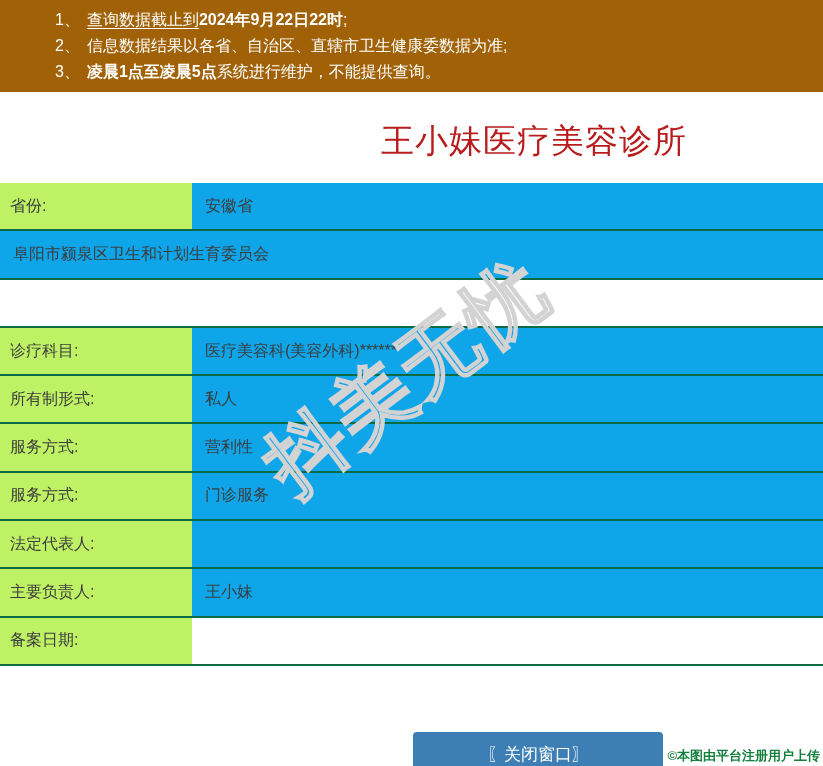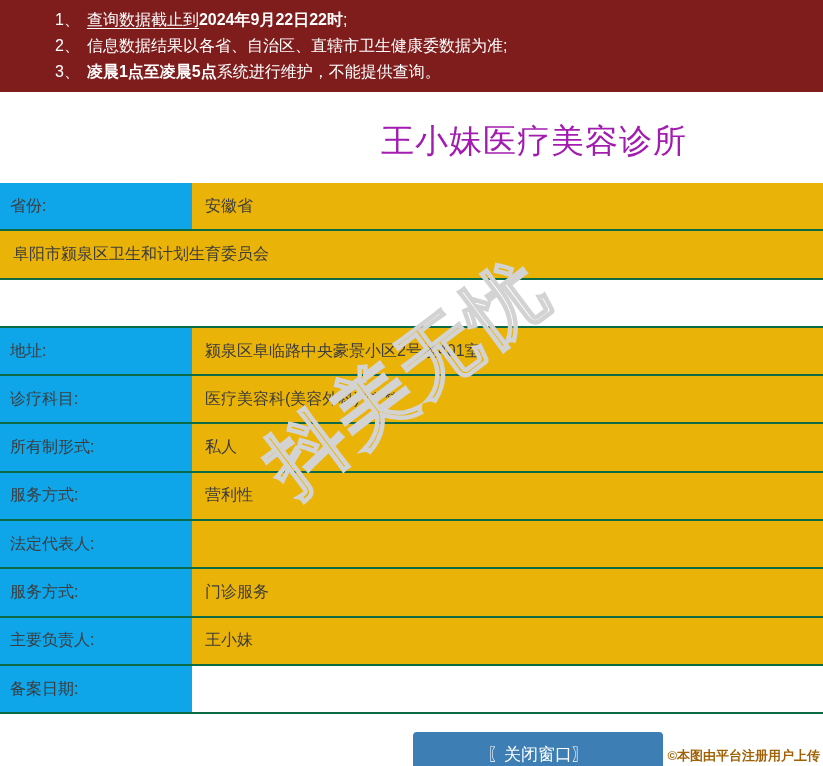--- a/index.html
+++ b/index.html
@@ -7,21 +7,21 @@
     width: 823px;
     height: 766px;
     overflow: hidden;
     position: relative;
     background: #ffffff;
     font-family: "Liberation Sans", "DejaVu Sans", sans-serif;
     color: #3c3c3c;
   }
   
   .notice-bar {
-    background: #7f1d1d;
+    background: #a16207;
     color: #ffffff;
     padding: 7px 10px 7px 55px;
     font-size: 16px;
     line-height: 26px;
     box-sizing: border-box;
     height: 92px;
   }
   .notice-line { white-space: nowrap; }
   .notice-line .num { margin-right: 7px; }
   .notice-line b { font-weight: bold; }
@@ -30,47 +30,47 @@
   .title-area { position: relative; height: 91px; }
   .page-title {
     position: absolute;
     left: 534px;
     top: 50%;
     transform: translate(-50%, -42%);
     margin: 0;
     font-size: 33px;
     font-weight: 400;
     letter-spacing: 1px;
-    color: #a21caf;
+    color: #b91c1c;
     white-space: nowrap;
   }
   
   .info-table { width: 100%; }
   .info-row {
     display: flex;
     height: 48.3px;
     box-sizing: border-box;
     border-bottom: 2px solid #0c6b45;
   }
   .info-label {
     width: 192px;
     box-sizing: border-box;
-    background: #0ea5e9;
+    background: #bef264;
     display: flex;
     align-items: center;
     padding-left: 10px;
     font-size: 16px;
   }
   .info-value {
     flex: 1;
     display: flex;
     align-items: center;
     padding-left: 13px;
     font-size: 16px;
-    background: #eab308;
+    background: #0ea5e9;
   }
   
   .watermark {
     position: absolute;
     left: 408px;
     top: 378px;
     transform: translate(-50%, -50%) rotate(-37deg);
     font-size: 78px;
     font-weight: bold;
     letter-spacing: 4px;
@@ -95,21 +95,21 @@
     font-family: inherit;
     cursor: pointer;
     z-index: 15;
   }
   .attribution {
     position: absolute;
     right: 3px;
     top: 747px;
     font-size: 13px;
     font-weight: bold;
-    color: #a16207;
+    color: #15803d;
     text-shadow: -1px -1px 0 #fff, 1px -1px 0 #fff, -1px 1px 0 #fff, 1px 1px 0 #fff;
     z-index: 20;
     white-space: nowrap;
   }
 </style>
 </head>
 <body>
 
 <div>
 
@@ -133,42 +133,38 @@
     <div class="info-row">
       <div class="info-label">省份:</div>
       <div class="info-value">安徽省</div>
     </div>
     <div class="info-row">
       <div class="info-value">阜阳市颍泉区卫生和计划生育委员会</div>
     </div>
     <div class="info-row">
     </div>
     <div class="info-row">
-      <div class="info-label">地址:</div>
-      <div class="info-value">颍泉区阜临路中央豪景小区2号楼401室</div>
-    </div>
-    <div class="info-row">
       <div class="info-label">诊疗科目:</div>
       <div class="info-value">医疗美容科(美容外科)******</div>
     </div>
     <div class="info-row">
       <div class="info-label">所有制形式:</div>
       <div class="info-value">私人</div>
     </div>
     <div class="info-row">
       <div class="info-label">服务方式:</div>
       <div class="info-value">营利性</div>
     </div>
     <div class="info-row">
+      <div class="info-label">服务方式:</div>
+      <div class="info-value">门诊服务</div>
+    </div>
+    <div class="info-row">
       <div class="info-label">法定代表人:</div>
       <div class="info-value"></div>
-    </div>
-    <div class="info-row">
-      <div class="info-label">服务方式:</div>
-      <div class="info-value">门诊服务</div>
     </div>
     <div class="info-row">
       <div class="info-label">主要负责人:</div>
       <div class="info-value">王小妹</div>
     </div>
     <div class="info-row">
       <div class="info-label">备案日期:</div>
     </div>
   </div>
 

